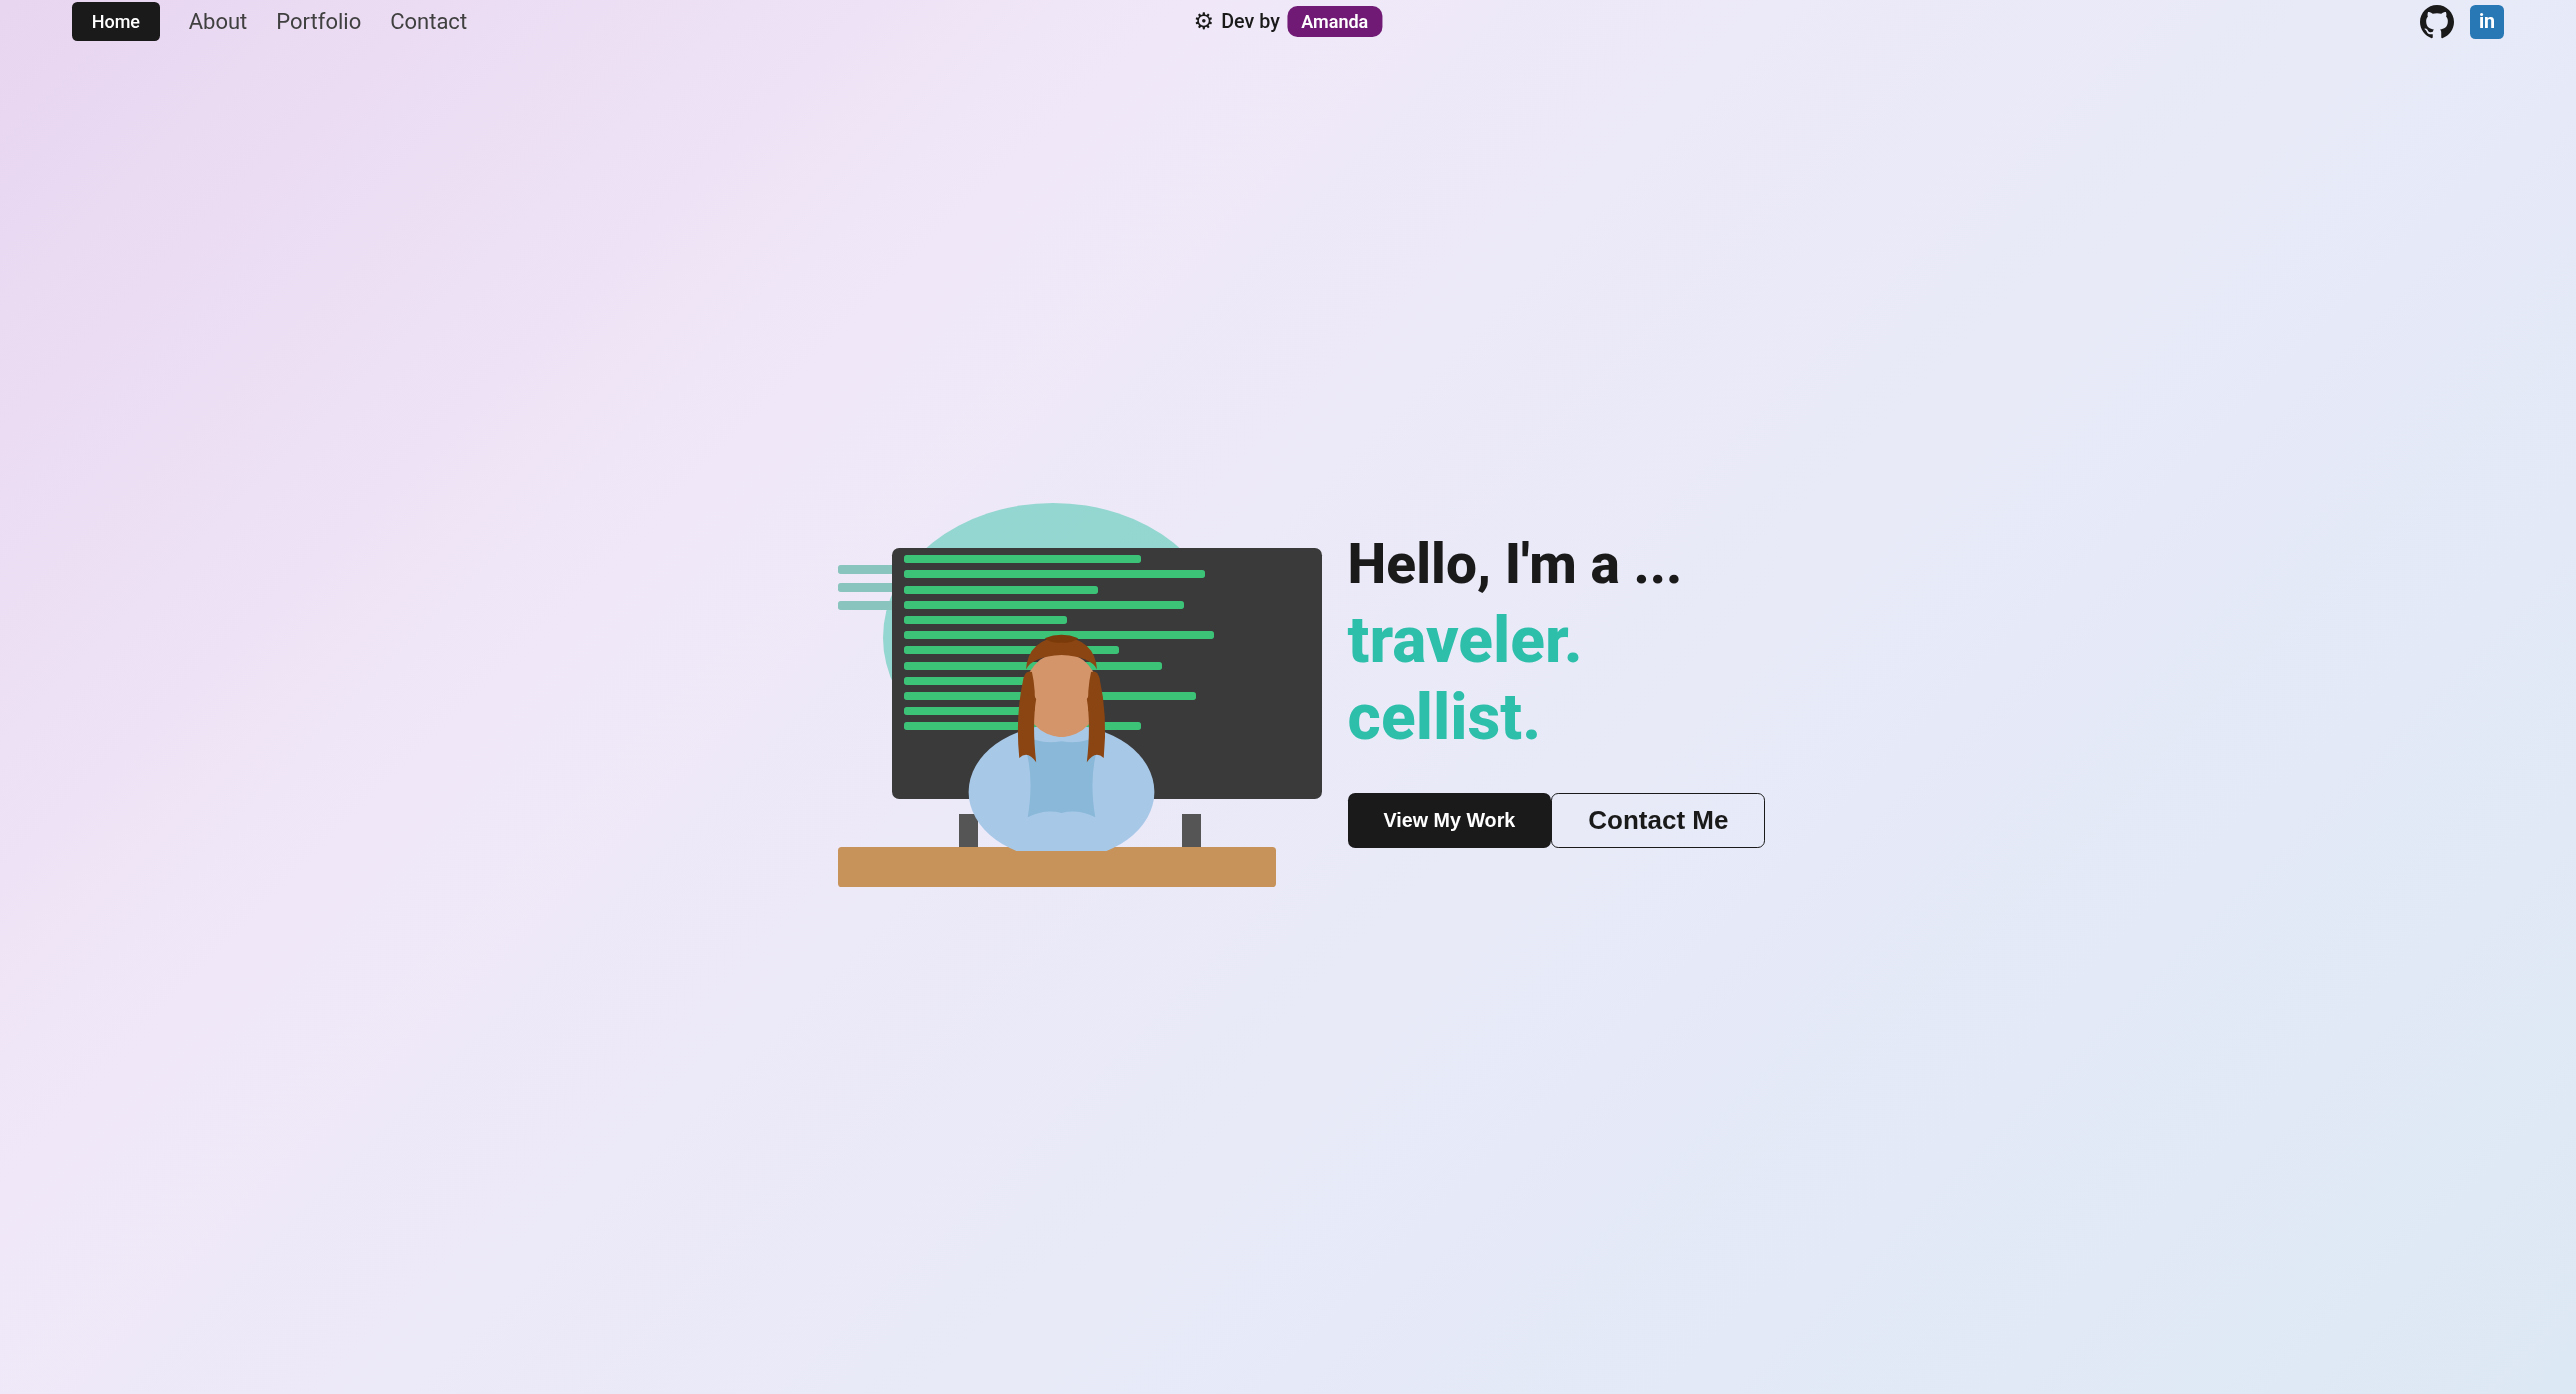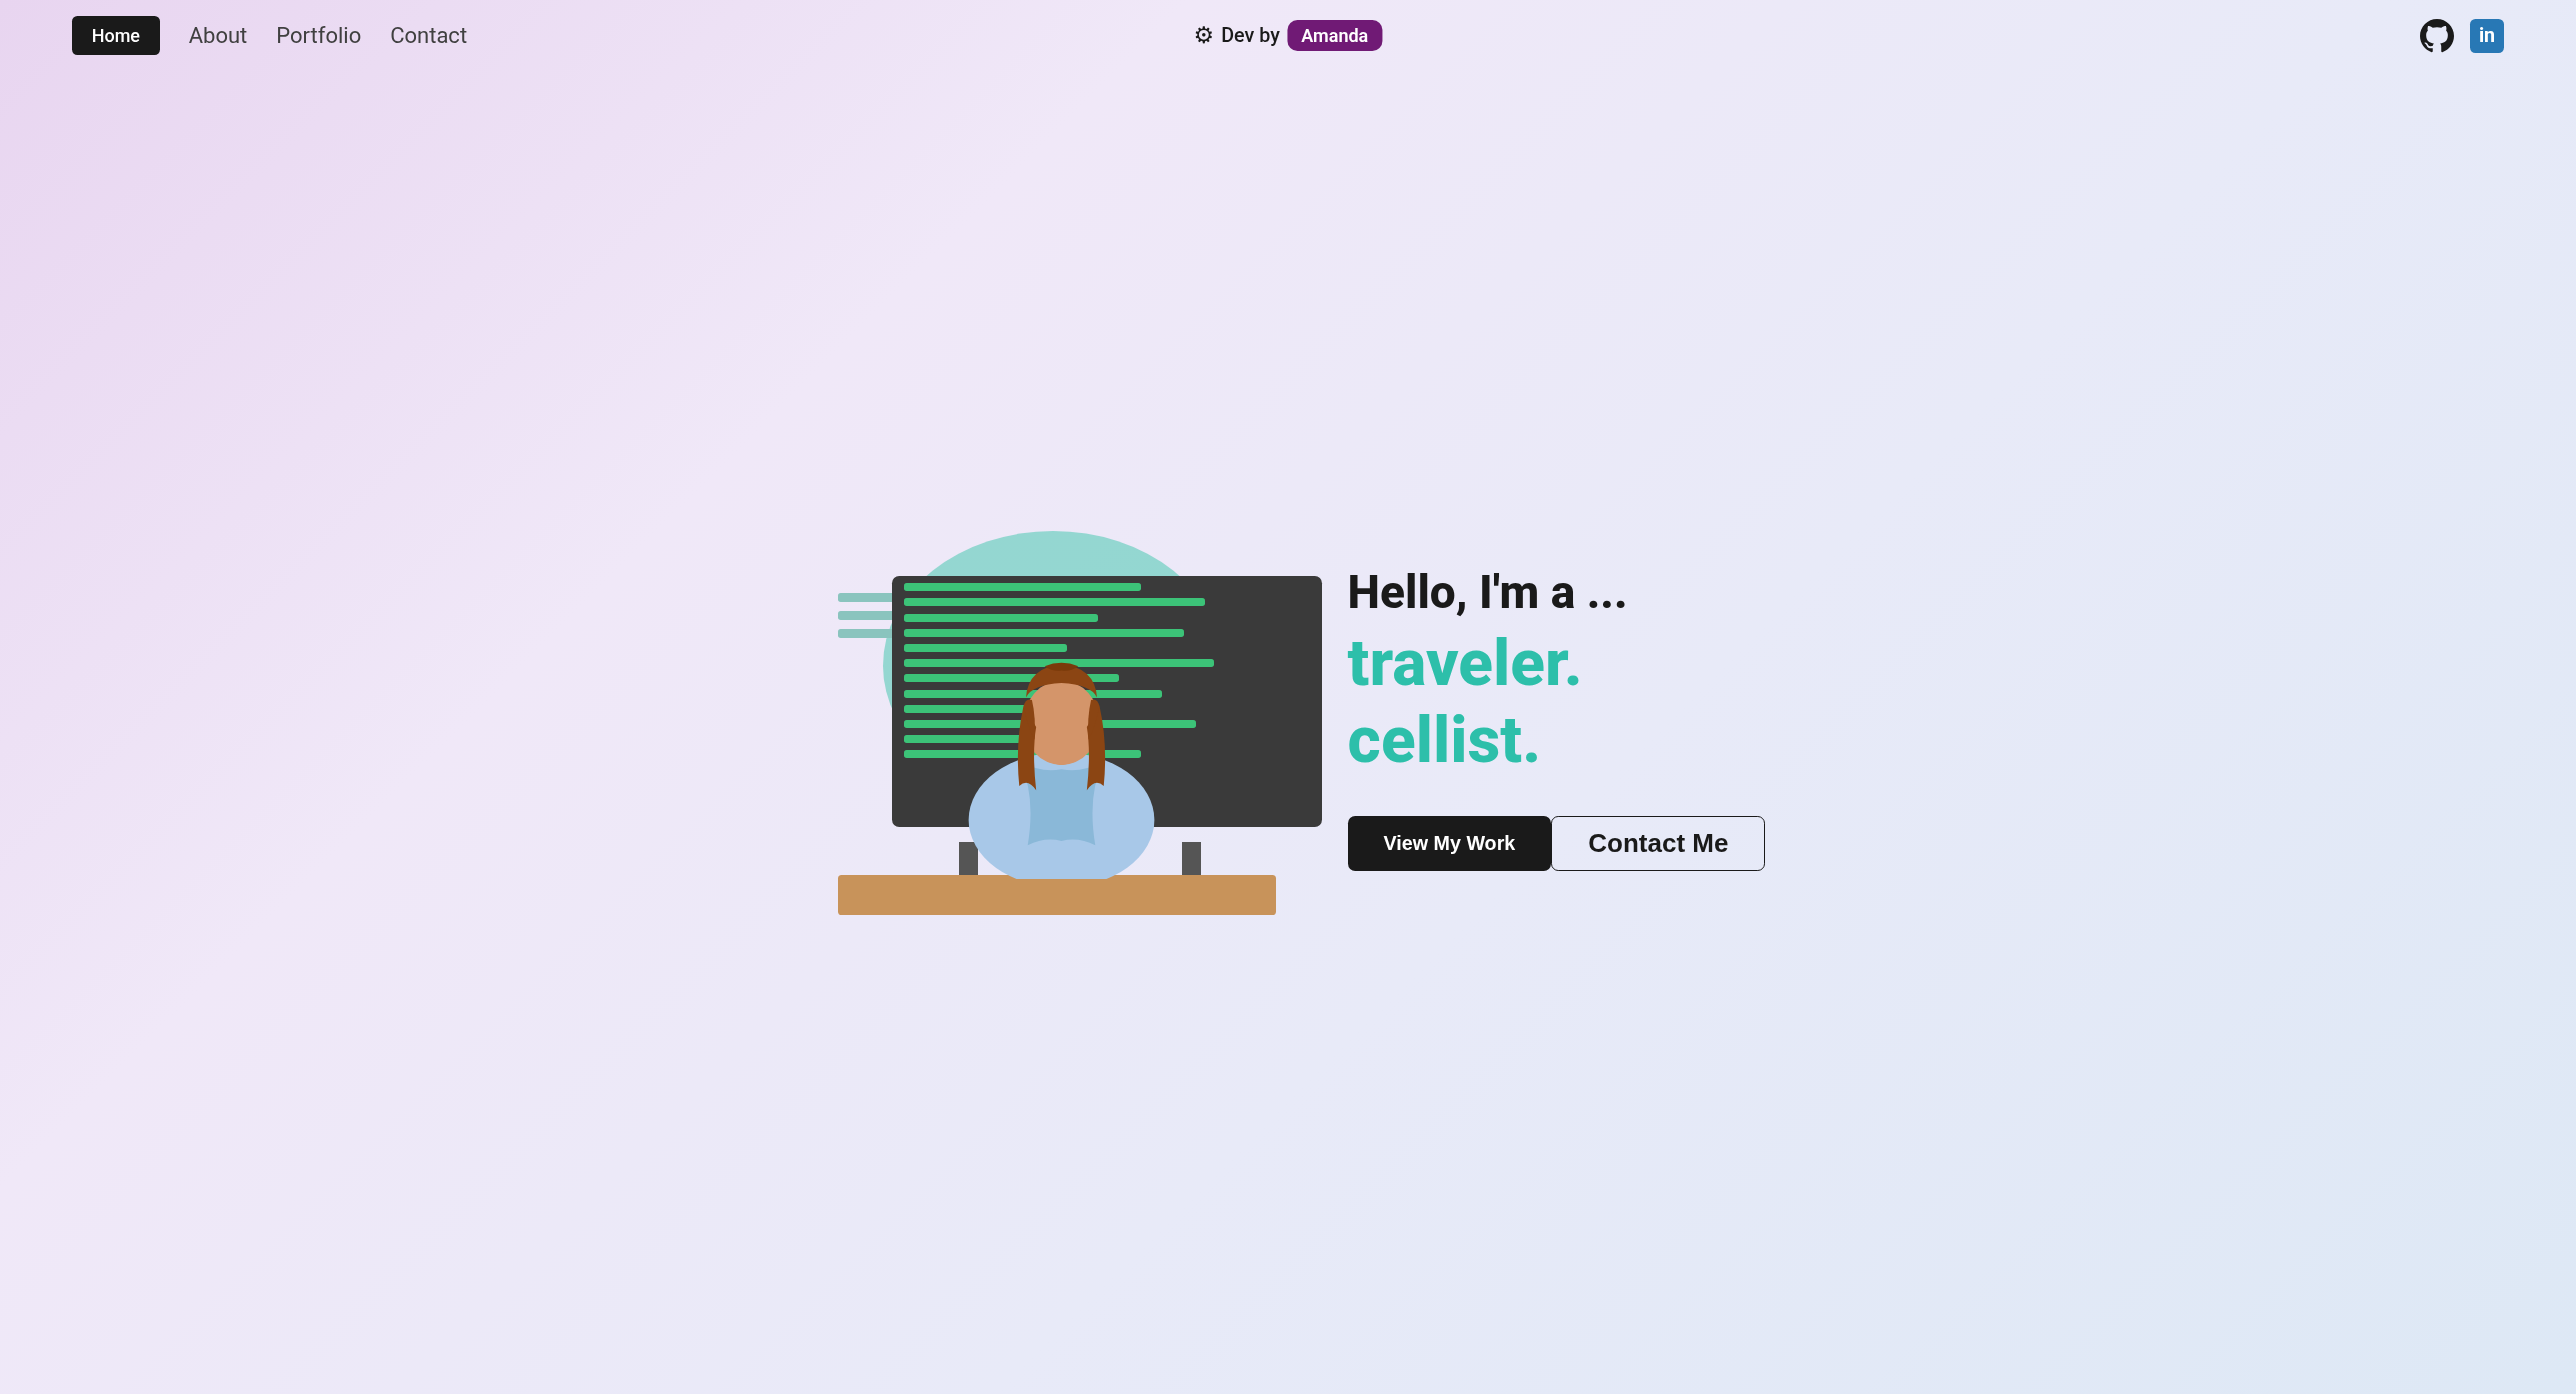--- a/index.html
+++ b/index.html
@@ -12,21 +12,21 @@
       font-family: -apple-system, BlinkMacSystemFont, 'Segoe UI', Roboto, sans-serif;
       background: linear-gradient(135deg, #e8d5f0 0%, #f0e8f8 30%, #e8eaf8 60%, #dde8f5 100%);
       min-height: 100vh;
       overflow-x: hidden;
     }
 
     
     nav {
       display: flex;
       align-items: center;
-      padding: 16px 72px;
+      padding: 2px 72px;
       position: relative;
     }
 
     .nav-left {
       display: flex;
       align-items: center;
       gap: 29px;
     }
 
     .nav-home {
@@ -208,21 +208,21 @@
       width: 269px;
       height: 304px;
     }
 
     
     .hero-text {
       max-width: 501px;
     }
 
     .hero-hello {
-      font-size: 46px;
+      font-size: 55px;
       font-weight: 800;
       color: #1a1a1a;
       line-height: 1.15;
       margin-bottom: 7px;
     }
 
     .hero-roles {
       font-size: 64px;
       font-weight: 800;
       color: #2dbfaa;

